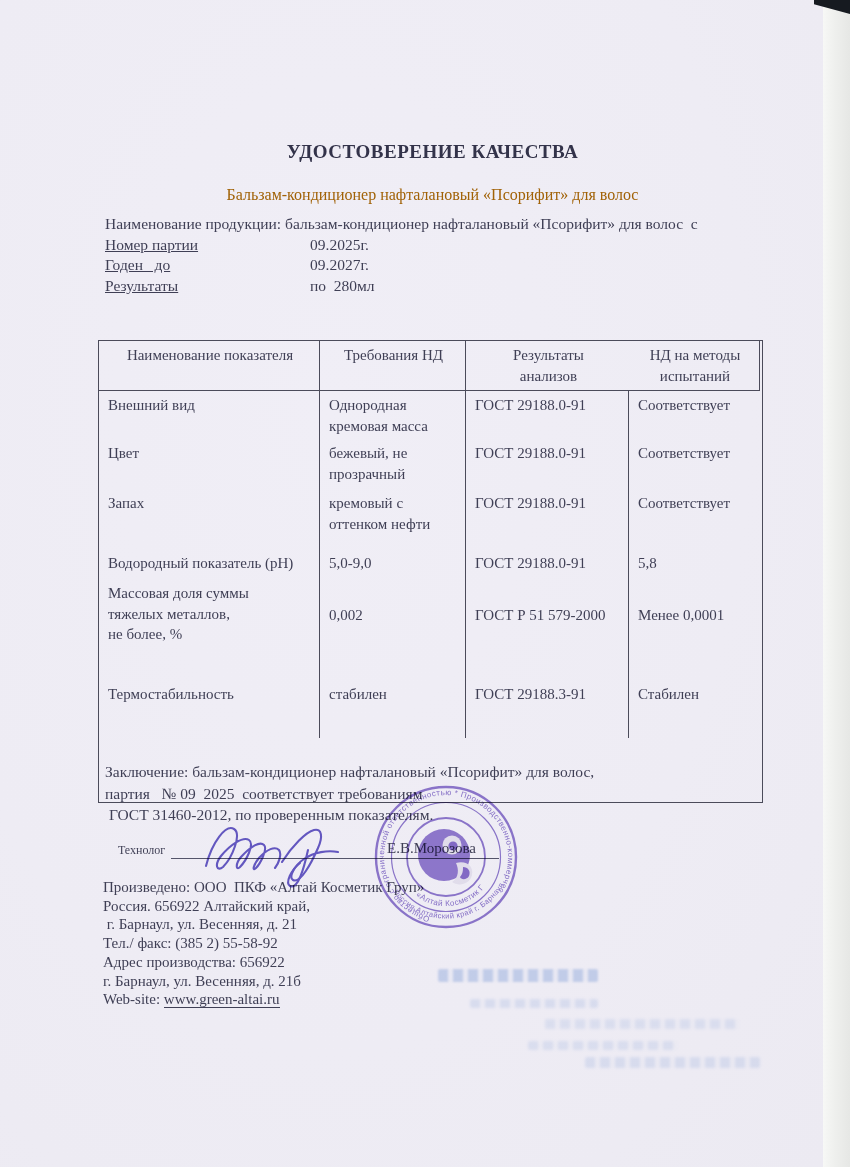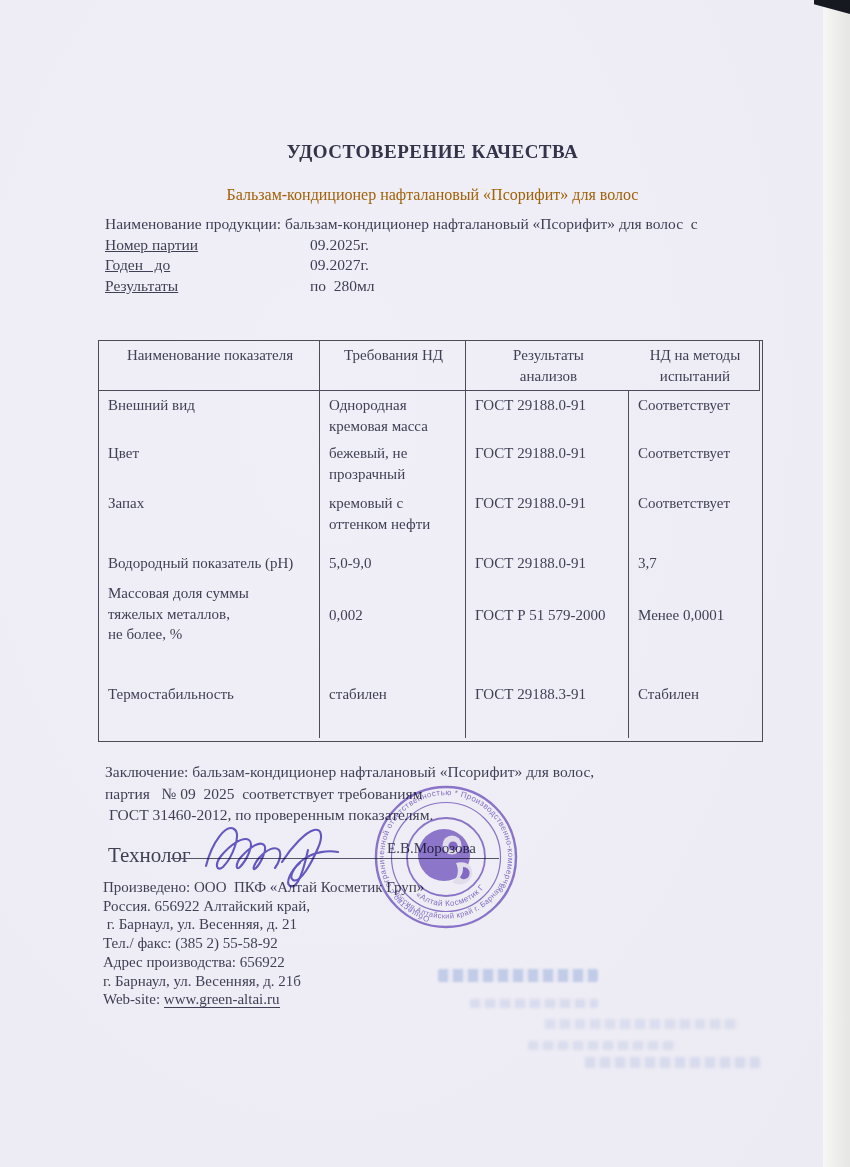--- a/index.html
+++ b/index.html
@@ -22,35 +22,35 @@
   .title-wrap{position:absolute;left:100px;top:141px;width:665px;text-align:center;}
   .doc-title{font-size:19px;font-weight:bold;letter-spacing:.5px;color:#33334a;}
   .doc-subtitle{position:absolute;left:100px;top:186px;width:665px;text-align:center;
     font-size:16px;color:#a16207;}
 
   .info{position:absolute;left:105px;top:214px;width:620px;font-size:15.5px;line-height:20.6px;}
   .info-row{display:flex;}
   .info-label{width:205px;flex:0 0 205px;text-decoration:underline;}
 
   
-  .qtable{position:absolute;left:98px;top:340px;width:665px;height:402px;
+  .qtable{position:absolute;left:98px;top:340px;width:665px;height:463px;
     border:1.6px solid #4b4b5a;box-sizing:border-box;
     display:grid;
     grid-template-columns:221px 146px 163px 131px;
     grid-template-rows:50px 48px 50px 60px 30px 95px 64px;
     font-size:15px;line-height:1.38;}
   .cell{padding:4px 7px 0 9px;box-sizing:border-box;overflow:hidden;}
   .cell.cb{border-right:1.4px solid #4b4b5a;}
   .hcell{text-align:center;border-bottom:1.6px solid #4b4b5a;padding-top:4px;}
   .r5v{padding-top:26px;}
   .r6c{padding-top:10px;}
 
   .concl{position:absolute;left:105px;top:761px;width:620px;font-size:15.5px;line-height:21.5px;}
 
-  .tech-label{position:absolute;left:108px;top:843px;font-size:21px;}
+  .tech-label{position:absolute;left:118px;top:843px;font-size:12px;}
   .sig-line{position:absolute;left:171px;top:841px;width:328px;height:17px;
     border-bottom:1.3px solid #54546a;}
   .tech-name{position:absolute;left:387px;top:840px;font-size:15px;z-index:3;}
 
   .mfr{position:absolute;left:103px;top:878px;width:420px;font-size:15px;line-height:18.7px;}
   .weblink{border-bottom:1px solid #3f3f55;}
 
   .signature-svg{position:absolute;left:196px;top:810px;z-index:4;mix-blend-mode:multiply;}
   .stamp-svg{position:absolute;left:371px;top:782px;z-index:5;mix-blend-mode:multiply;opacity:.93;}
 
@@ -113,21 +113,21 @@
 
   <div class="cell cb pre">Запах</div>
   <div class="cell cb pre">кремовый с
 оттенком нефти</div>
   <div class="cell cb pre">ГОСТ 29188.0-91</div>
   <div class="cell pre">Соответствует</div>
 
   <div class="cell cb pre">Водородный показатель (рН)</div>
   <div class="cell cb pre">5,0-9,0</div>
   <div class="cell cb pre">ГОСТ 29188.0-91</div>
-  <div class="cell pre">3,7</div>
+  <div class="cell pre">5,8</div>
 
   <div class="cell cb pre">Массовая доля суммы
 тяжелых металлов,
 не более, %</div>
   <div class="cell cb r5v pre">0,002</div>
   <div class="cell cb r5v pre">ГОСТ Р 51 579-2000</div>
   <div class="cell r5v pre">Менее 0,0001</div>
 
   <div class="cell cb r6c pre">Термостабильность</div>
   <div class="cell cb r6c pre">стабилен</div>

